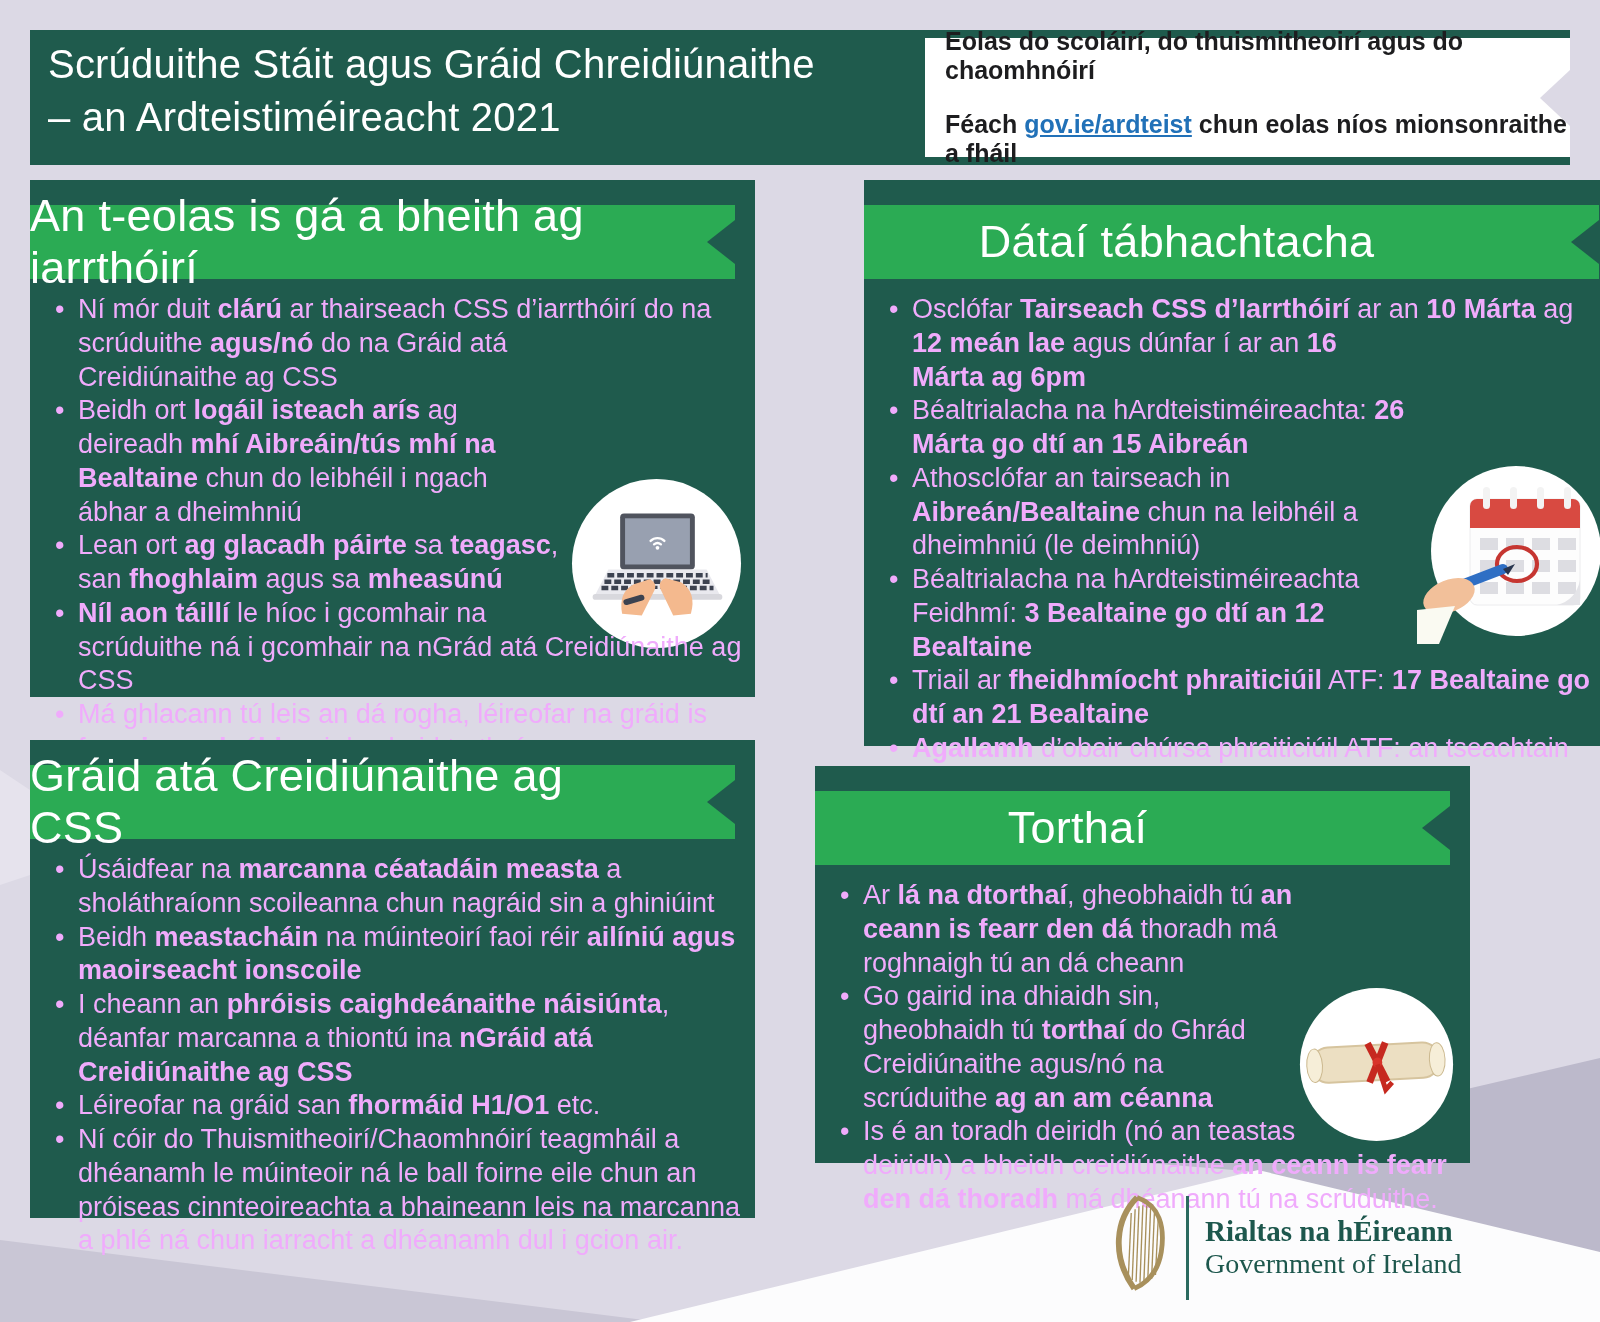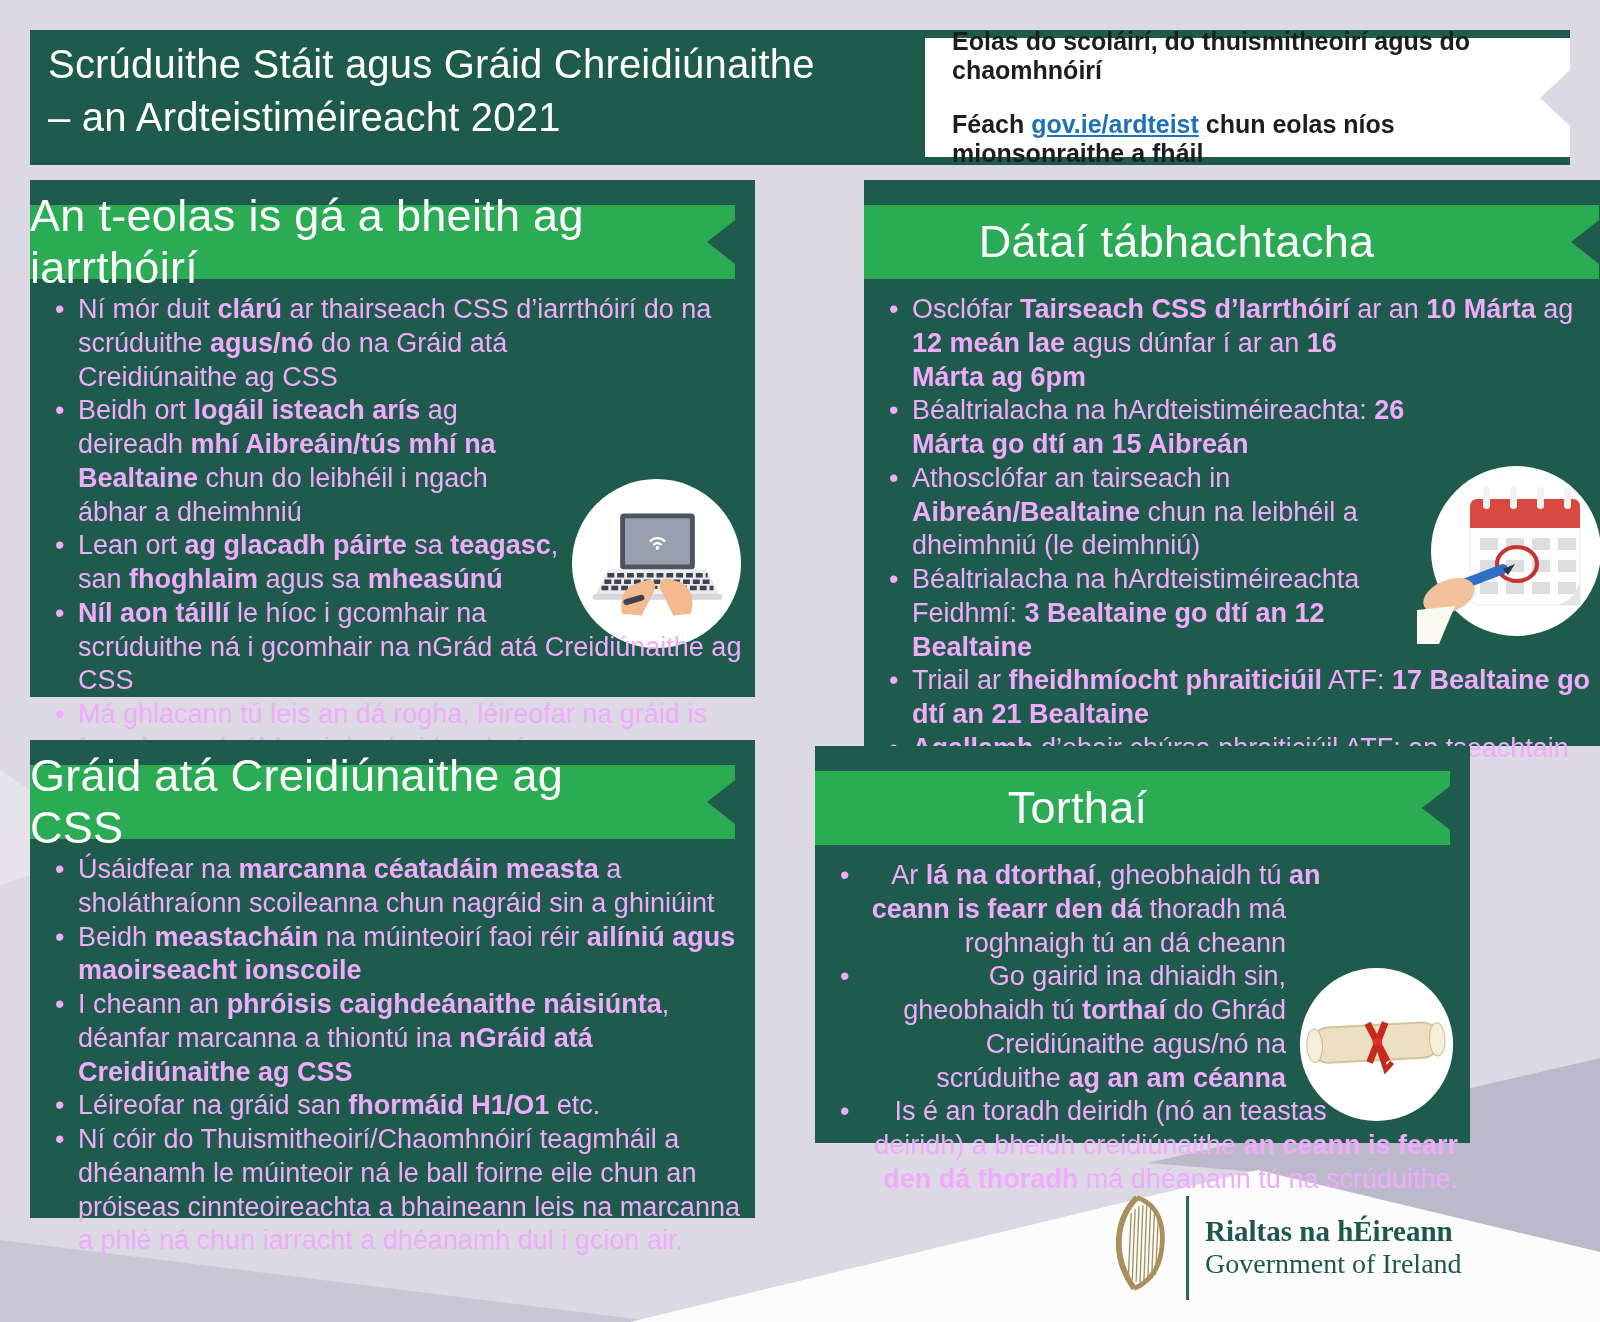--- a/index.html
+++ b/index.html
@@ -28,36 +28,36 @@
     background:var(--panel);
   }
   .banner h1{
     margin:0;position:absolute;left:18px;top:8px;
     color:#fff;font-size:40px;font-weight:400;line-height:1.33;letter-spacing:.2px;
   }
   .infobox{
     position:absolute;left:895px;top:8px;width:645px;height:119px;
     background:#fff;
     display:flex;flex-direction:column;justify-content:center;gap:25px;
-    padding-left:27px;box-sizing:border-box;
+    padding-left:20px;box-sizing:border-box;
   }
   .infobox::after{
     content:"";position:absolute;right:0;top:50%;transform:translateY(-50%);
     border-top:28px solid transparent;border-bottom:28px solid transparent;
     border-right:30px solid var(--bg);
   }
   .infobox p{margin:0;color:var(--ink);font-size:25px;font-weight:700;}
   .infobox a{color:var(--link);text-decoration:underline;}
 
   
   .panel{position:absolute;background:var(--panel);}
   .p-candidates{left:30px;top:180px;width:725px;height:517px;}
   .p-accredited{left:30px;top:740px;width:725px;height:478px;}
   .p-dates{left:864px;top:180px;width:755px;height:566px;}
-  .p-results{left:815px;top:746px;width:655px;height:397px;text-align:right;}
+  .p-results{left:815px;top:766px;width:655px;height:397px;}
 
   .ribbon{
     position:absolute;left:0;top:25px;height:74px;right:20px;
     background:var(--ribbon);
     display:flex;align-items:center;justify-content:center;
     padding-right:110px;
   }
   .ribbon::after{
     content:"";position:absolute;right:0;top:50%;transform:translateY(-50%);
     border-top:22px solid transparent;border-bottom:22px solid transparent;

